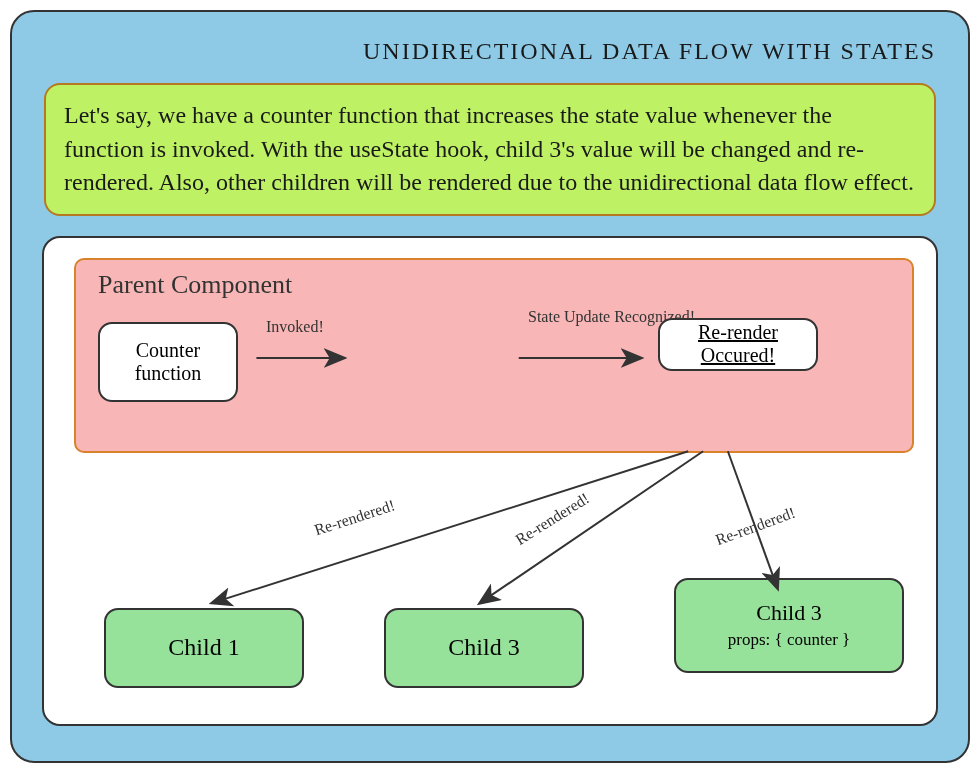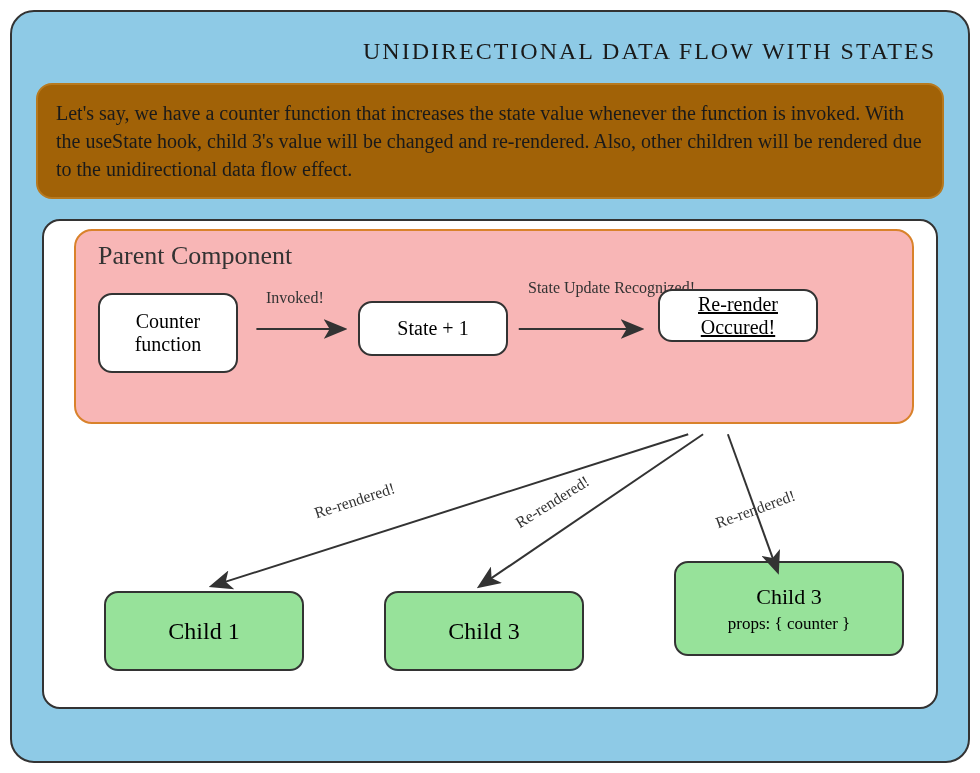--- a/index.html
+++ b/index.html
@@ -25,44 +25,44 @@
     font-size: 24px;
     letter-spacing: 2px;
     text-align: right;
     margin: 6px 8px 18px 14px;
     color: #1a1a1a;
     font-weight: normal;
     font-family: "Comic Sans MS", "Chalkboard", cursive;
     text-transform: uppercase;
   }
   .explain {
-    background: #a16207;
+    background: #bef264;
     border: 2px solid #b7791f;
     border-radius: 16px;
     padding: 14px 18px;
-    font-size: 20px;
+    font-size: 24px;
     color: #1a1a1a;
     line-height: 1.4;
-    margin: 0 0;
+    margin: 0 8px;
   }
   .canvas {
     position: relative;
     background: #fff;
     border: 2px solid #333;
     border-radius: 18px;
     margin: 20px 6px 0 6px;
     height: 490px;
   }
   .parent-box {
     position: absolute;
-    left: 30px; top: 8px;
+    left: 30px; top: 20px;
     width: 840px; height: 195px;
     background: #f8b6b6;
     border: 2px solid #d9822b;
-    border-radius: 18px;
+    border-radius: 10px;
     padding: 10px 22px;
   }
   .parent-label {
     font-size: 26px;
     color: #333;
     margin-bottom: 10px;
   }
   .flow-row {
     position: relative;
     height: 110px;
@@ -135,23 +135,20 @@
 
   <div class="canvas">
 
     <div class="parent-box">
       <div class="parent-label">Parent Component</div>
       <div class="flow-row">
         <div class="node counter">
           <span>Counter function</span>
         </div>
         <span class="arrow-label lbl-invoked">Invoked!</span>
-        <div class="node state">
-          <span>State + 1</span>
-        </div>
         <span class="arrow-label lbl-stateupd">State Update Recognized!</span>
         <div class="node rerender">
           <span>Re-render Occured!</span>
         </div>
 
         <svg class="overlay" viewBox="0 0 800 110">
           <defs>
             <marker id="ah" markerWidth="12" markerHeight="10" refX="10" refY="5" orient="auto">
               <path d="M0,0 L12,5 L0,10 L3,5 Z" fill="#333"></path>
             </marker>

